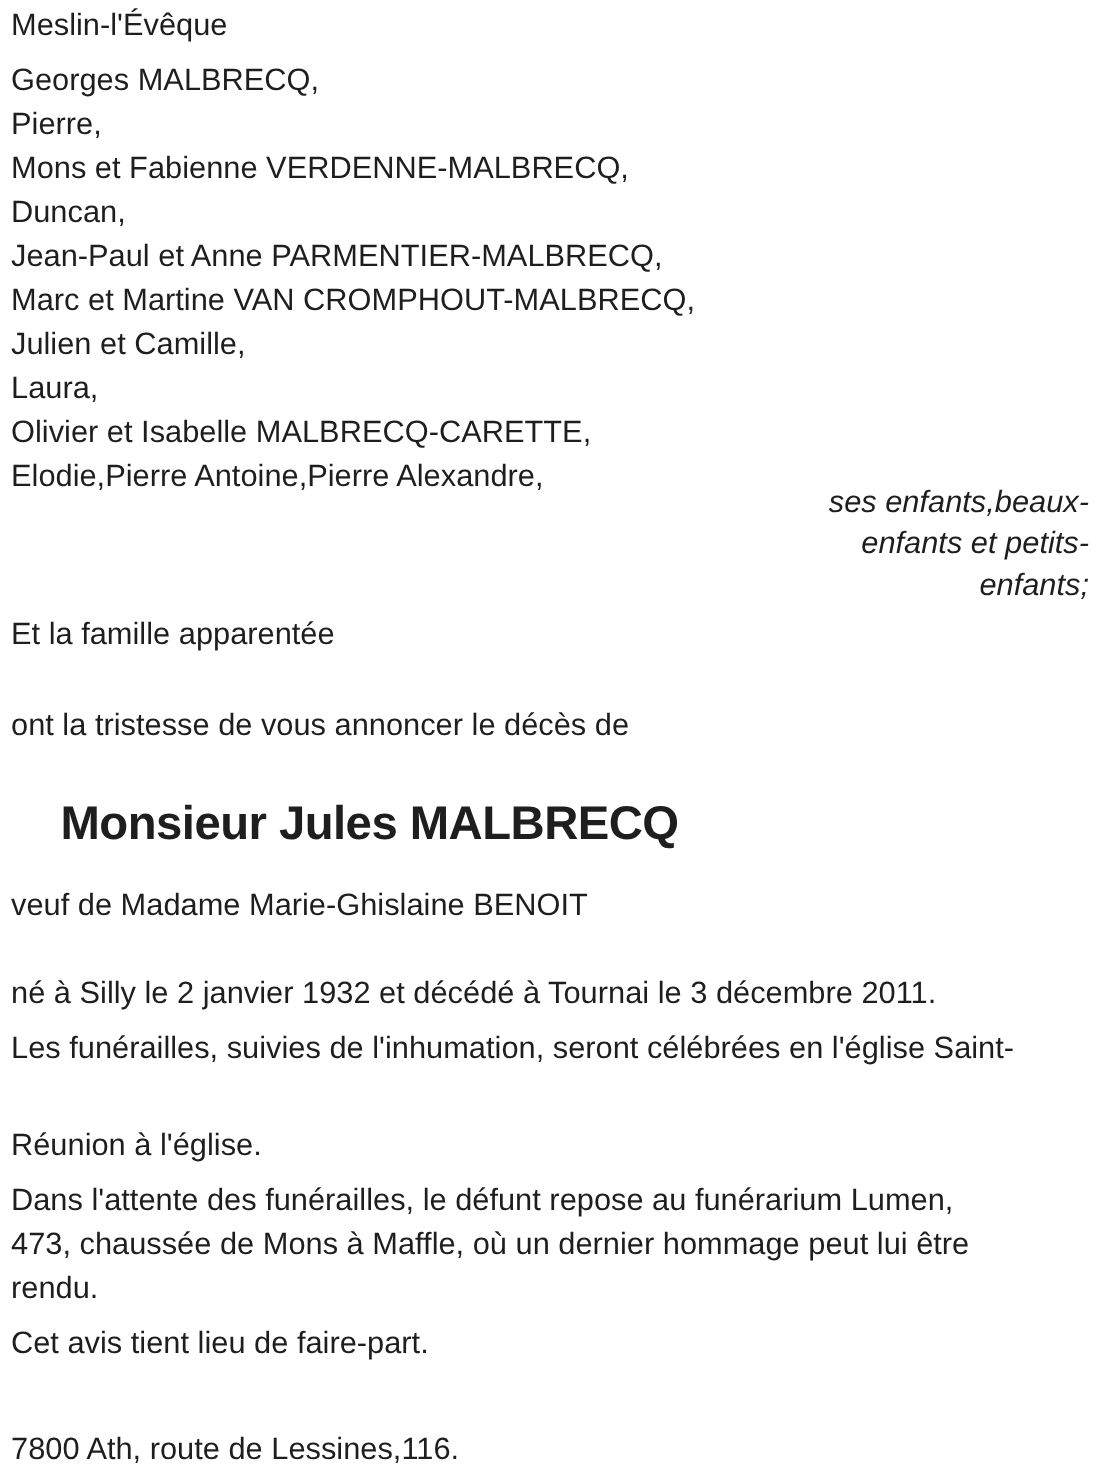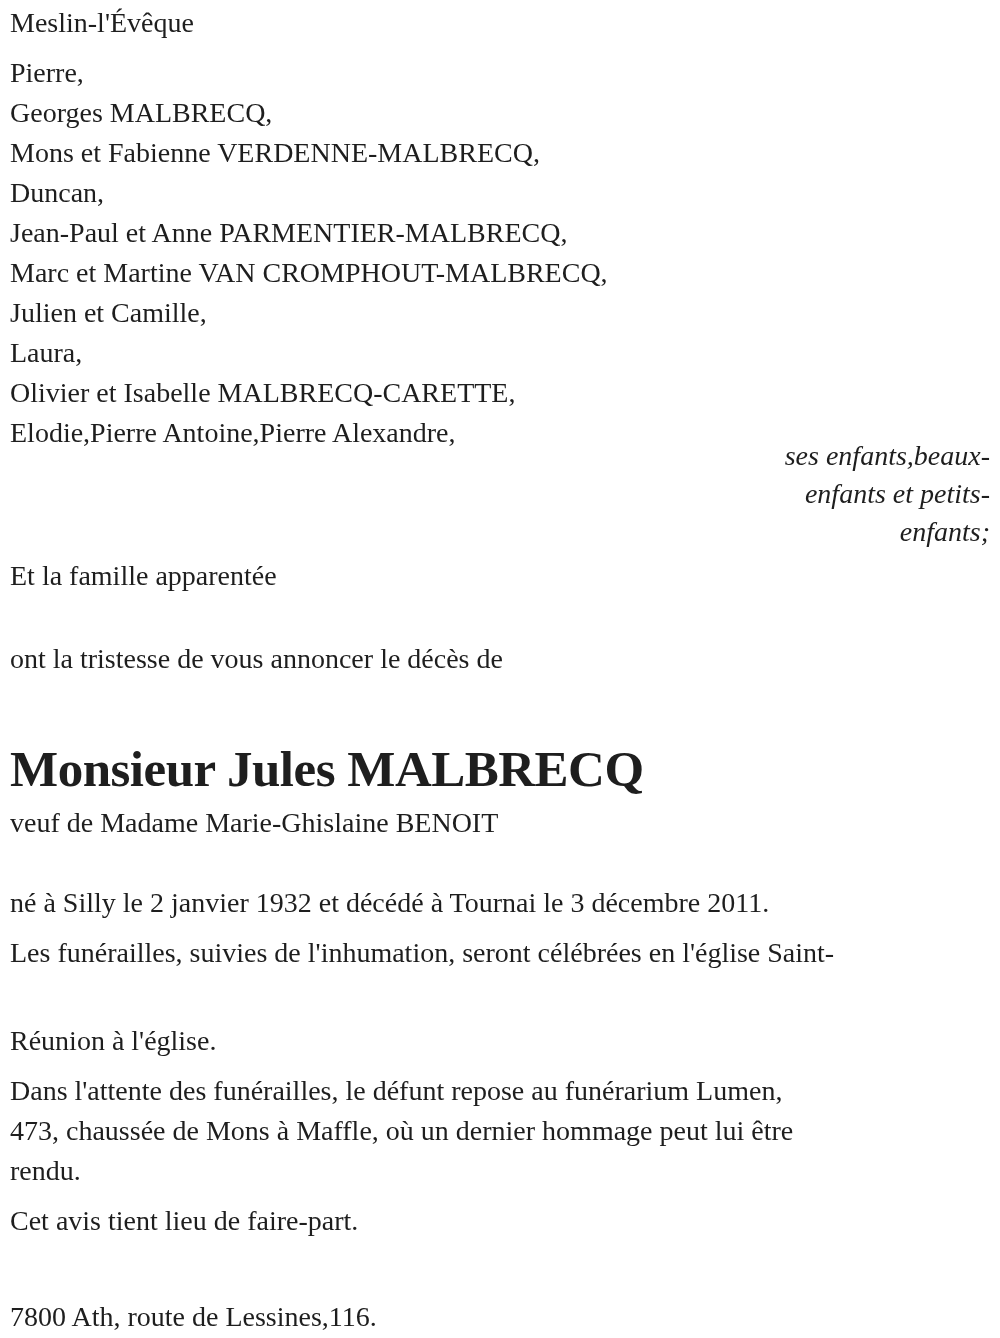--- a/index.html
+++ b/index.html
@@ -6,58 +6,58 @@
   html, body {
     margin: 0;
     padding: 0;
     background: #ffffff;
   }
   .page {
     position: relative;
     width: 1000px;
     height: 1330px;
     background: #ffffff;
-    font-family: Liberation Serif, serif;
+    font-family: Liberation Sans, sans-serif;
     color: #1e1e1e;
     font-size: 28px;
     line-height: 40px;
     overflow: hidden;
   }
   .block {
     position: absolute;
     left: 10px;
     right: 10px;
     white-space: nowrap;
   }
   .line { white-space: nowrap; }
 
   .place       { top: 3px; }
   .names       { top: 53px; }
   .credit      { top: 437px; text-align: right; font-style: italic; line-height: 38px; }
   .family-line { top: 556px; }
   .announce    { top: 639px; }
-  .title       { top: 709px; font-size: 51px; font-weight: 700; line-height: 52px; letter-spacing: -0.5px; }
+  .title       { top: 694px; font-size: 43px; font-weight: 700; line-height: 52px; letter-spacing: -0.5px; margin-left: 45px; }
   .widower     { top: 803px; }
   .birthdeath  { top: 883px; }
   .funeral     { top: 933px; }
   .reunion     { top: 1021px; }
   .repose      { top: 1071px; }
   .notice      { top: 1201px; }
   .address     { top: 1282px; margin-top: 15px; }
 </style>
 </head>
 <body>
 
 <div class="page">
 
   <div class="block place">Meslin-l'Évêque</div>
 
   <div class="block names">
+    <div class="line">Georges MALBRECQ,</div>
     <div class="line">Pierre,</div>
-    <div class="line">Georges MALBRECQ,</div>
     <div class="line">Mons et Fabienne VERDENNE-MALBRECQ,</div>
     <div class="line">Duncan,</div>
     <div class="line">Jean-Paul et Anne PARMENTIER-MALBRECQ,</div>
     <div class="line">Marc et Martine VAN CROMPHOUT-MALBRECQ,</div>
     <div class="line">Julien et Camille,</div>
     <div class="line">Laura,</div>
     <div class="line">Olivier et Isabelle MALBRECQ-CARETTE,</div>
     <div class="line">Elodie,Pierre Antoine,Pierre Alexandre,</div>
   </div>
 

